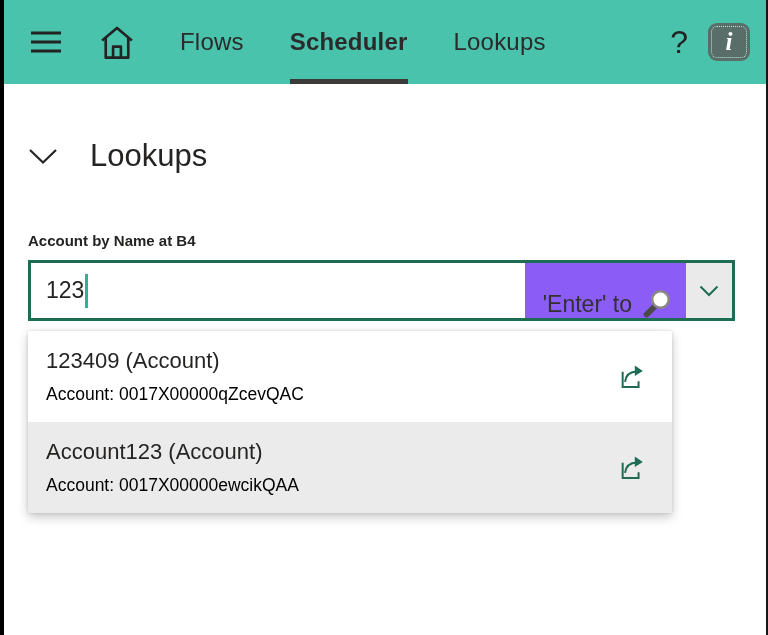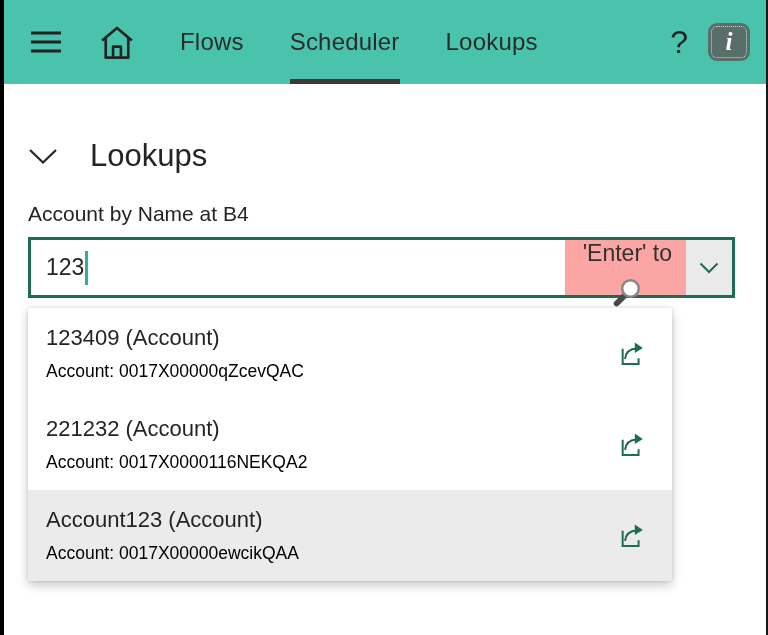--- a/index.html
+++ b/index.html
@@ -20,57 +20,57 @@
   }
   .icon-btn { display:flex; align-items:center; justify-content:center; cursor:pointer; background:none; border:none; }
   .hamburger { width:32px; }
   .home { margin-left:36px; }
   .tabs { display:flex; align-items:center; gap:46px; margin-left:44px; height:84px;text-align:right; }
   .tab {
     font-size:24px; color:#2b2b2b; cursor:pointer; letter-spacing:0.2px;
     height:84px; display:flex; align-items:center;
     border-bottom:5px solid transparent; padding-top:5px;
   }
-  .tab.active { font-weight:400; border-bottom-color:#3B3A39; }
+  .tab.active { font-weight:700; border-bottom-color:#3B3A39; }
   .header-right { margin-left:auto; display:flex; align-items:center; gap:20px; }
   .help {
     font-size:32px; font-weight:300; color:#222; cursor:pointer; line-height:1;
     font-family:"Liberation Sans", sans-serif;
   }
   .info-btn {
     width:42px; height:38px; border-radius:9px; background:#5A6E69;
     color:#fff; display:flex; align-items:center; justify-content:center;
     font-family:"Liberation Serif", serif; font-style:italic; font-weight:bold;
     font-size:25px; cursor:pointer; outline:1px dotted #bfe6da; outline-offset:-4px;
   }
 
   
   .content { padding:0 24px; }
   .section-head {
     display:flex; align-items:center; gap:32px;
     margin-top:54px; cursor:pointer;
   }
   .section-title { font-size:31px; font-weight:300; color:#252423; }
 
-  .field-label { margin-top:28px; font-size:21px; font-weight:400; color:#252423; }
+  .field-label { margin-top:58px; font-size:15px; font-weight:700; color:#252423; }
 
   .combobox {
     margin-top:11px; width:707px; height:61px;
     border:3px solid #1F6C55; background:#fff;
     display:flex; align-items:stretch;
   }
   .combo-input {
     flex:1; display:flex; align-items:center; padding-left:15px;
     font-size:23px; color:#252423; cursor:text;
   }
   .caret { display:inline-block; width:3px; height:34px; background:#2BB398; margin-left:1px; }
   .combo-hint {
-    display:flex; align-items:center; gap:10px;
-    background:#fca5a5; padding:0 14px 0 18px;
-    font-size:23px; color:#323130; white-space:nowrap;flex-direction:column;
+    display:flex; align-items:flex-end; gap:10px;
+    background:#8b5cf6; padding:0 14px 0 18px;
+    font-size:23px; color:#323130; white-space:nowrap;
   }
   .combo-chevron-btn {
     width:46px; background:#EAEAEA; display:flex; align-items:center; justify-content:center;
     cursor:pointer; border:none;
   }
 
   
   .dropdown {
     position:relative; margin-top:10px; width:644px; background:#fff;
     box-shadow:0 4px 10px rgba(0,0,0,0.22), 0 0 3px rgba(0,0,0,0.12);
@@ -170,35 +170,20 @@
           <svg width="33" height="33" viewBox="0 0 28 28">
             <g stroke="#1F6C55" stroke-width="1.7" fill="none">
               <path d="M6.5 10 V23 H20 V18"></path>
               <path d="M8.5 18.5 C9.3 12.5 13.5 10 18.5 9.8"></path>
             </g>
             <path d="M16.8 4.6 L23.6 9.4 L16.8 13.6 Z" fill="#1F6C55"></path>
           </svg>
         </button>
       </div>
 
-      <div class="result-row">
-        <div class="result-text">
-          <div class="result-title">221232 (Account)</div>
-          <div class="result-subtitle">Account: 0017X0000116NEKQA2</div>
-        </div>
-        <button class="share-btn">
-          <svg width="33" height="33" viewBox="0 0 28 28">
-            <g stroke="#1F6C55" stroke-width="1.7" fill="none">
-              <path d="M6.5 10 V23 H20 V18"></path>
-              <path d="M8.5 18.5 C9.3 12.5 13.5 10 18.5 9.8"></path>
-            </g>
-            <path d="M16.8 4.6 L23.6 9.4 L16.8 13.6 Z" fill="#1F6C55"></path>
-          </svg>
-        </button>
-      </div>
 
       <div class="result-row highlighted">
         <div class="result-text">
           <div class="result-title">Account123 (Account)</div>
           <div class="result-subtitle">Account: 0017X00000ewcikQAA</div>
         </div>
         <button class="share-btn">
           <svg width="33" height="33" viewBox="0 0 28 28">
             <g stroke="#1F6C55" stroke-width="1.7" fill="none">
               <path d="M6.5 10 V23 H20 V18"></path>

